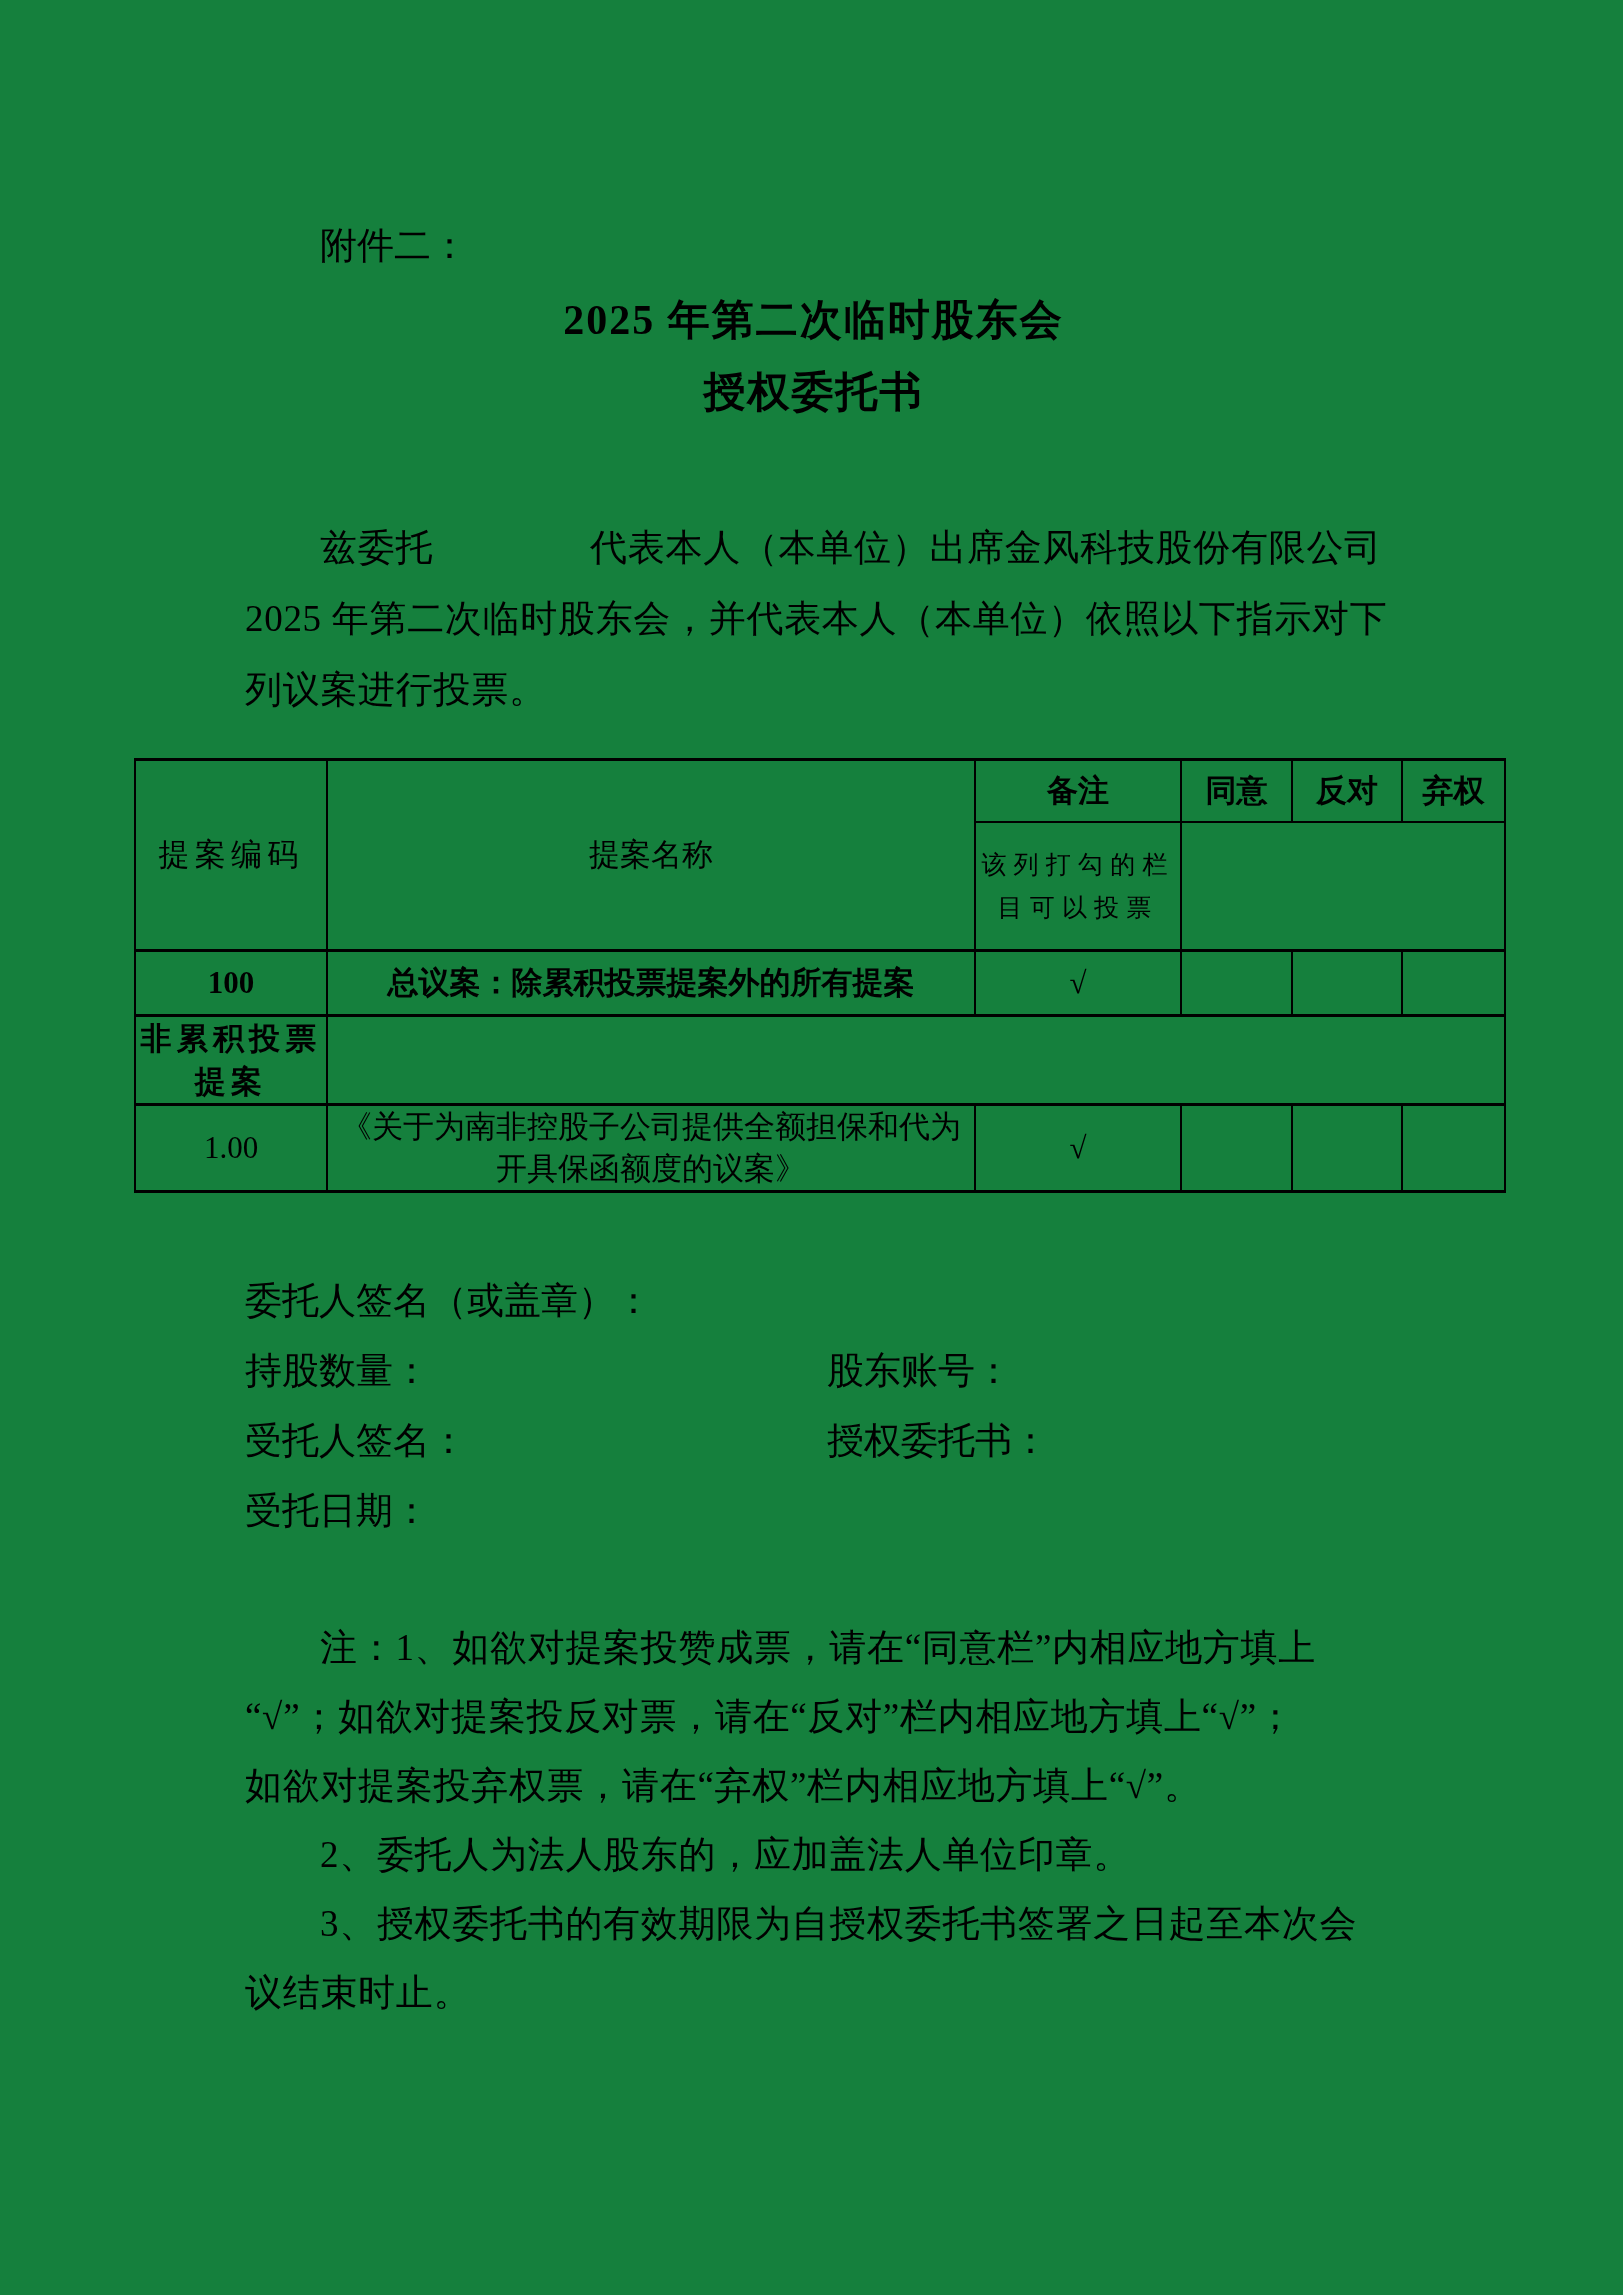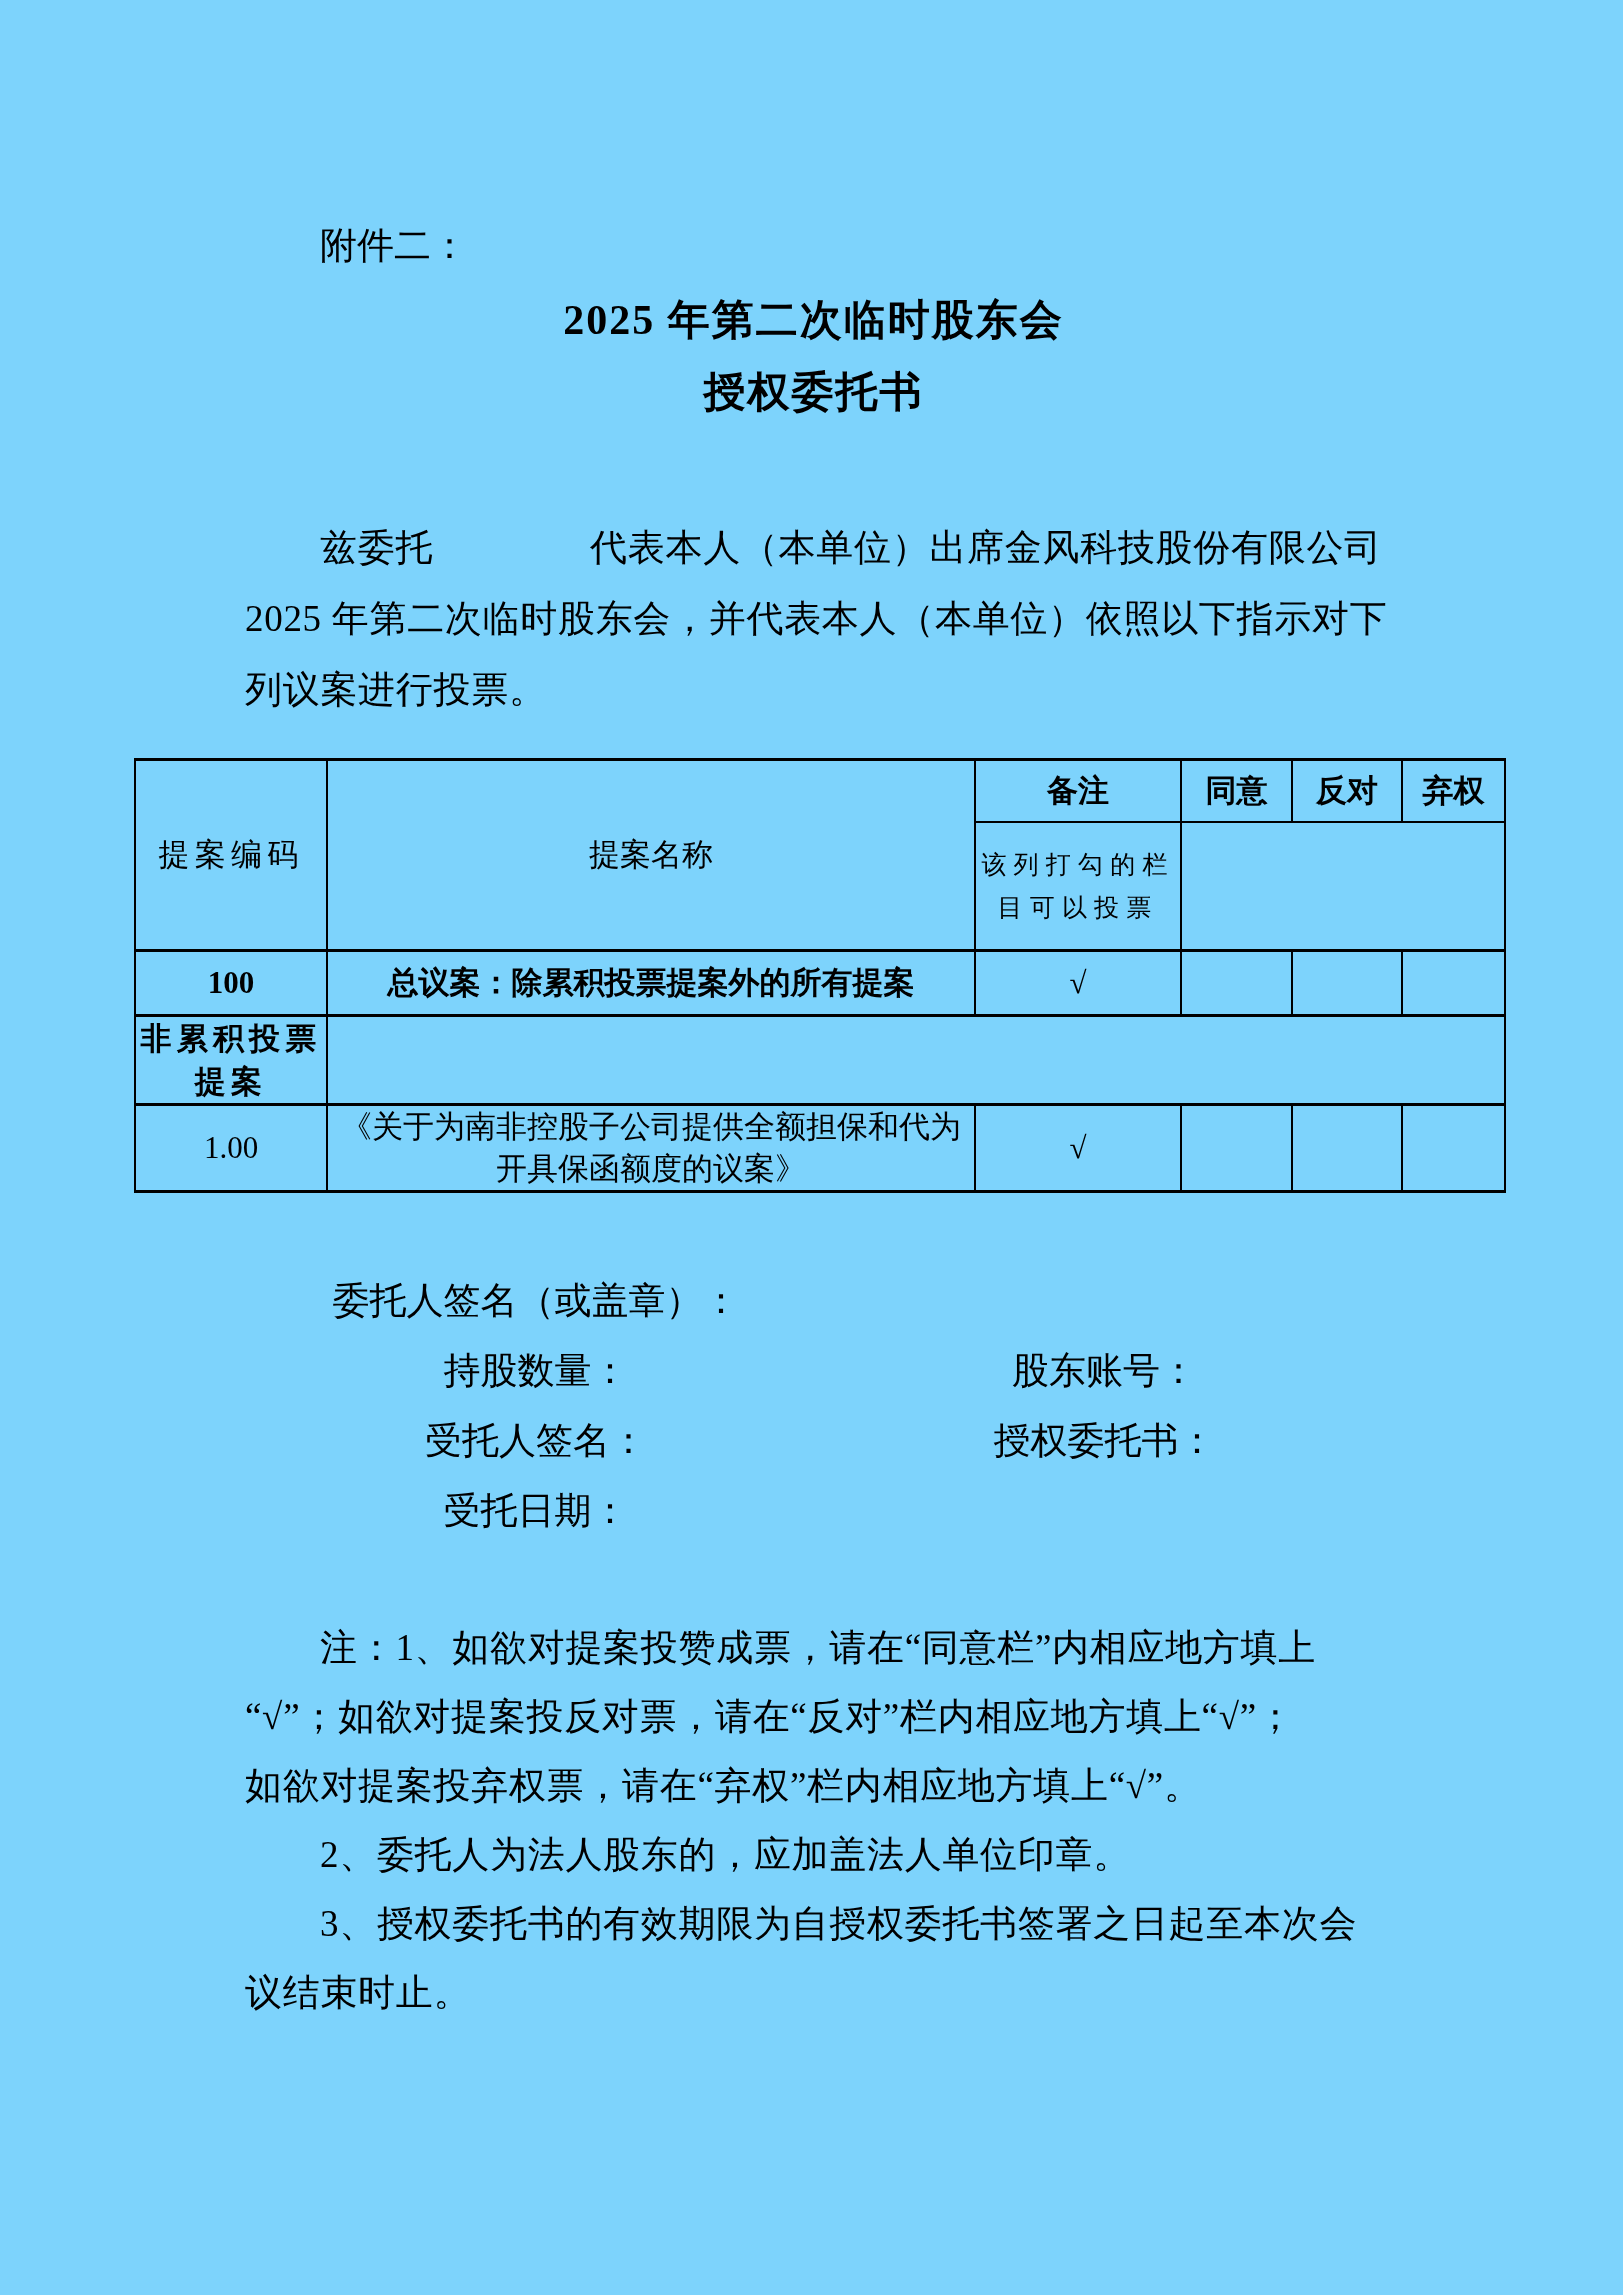--- a/index.html
+++ b/index.html
@@ -1,21 +1,21 @@
 <!DOCTYPE html>
 <html style="font-size:10.5px"><head>
 <meta charset="utf-8">
 <style>
   html, body { margin: 0; padding: 0; background: #888; }
   .page {
     position: relative;
     width: 1623px;
     height: 2295px;
     margin: 0 auto;
-    background: #7dd3fc;
+    background: #15803d;
     color: #000000;
     font-family: "Liberation Serif", "DejaVu Serif", serif;
     overflow: hidden;
   }
   .content { padding: 0 241px 0 245px; }
 
   
   .attachment {
     margin-top: 220px;
     font-size: 37px;
@@ -90,21 +90,21 @@
     letter-spacing: 7.2px;
     line-height: 43px;
     word-break: break-all;
     padding: 0 7.9px;
     font-weight: normal;
   }
   td.check-cell { font-size: 31px; }
 
   
   .sig-block { margin-top: 73px; font-size: 37px; line-height: 70px; }
-  .sig-row { display: flex; text-align: center; }
+  .sig-row { display: flex; }
   .sig-left { width: 582px; flex: 0 0 auto; }
   .sig-right { flex: 1 1 auto; }
 
   
   .notes { margin-top: 67px; font-size: 37px; line-height: 69px; letter-spacing: 0.7px; }
 </style>
 </head>
 <body>
 
 <div class="page">

